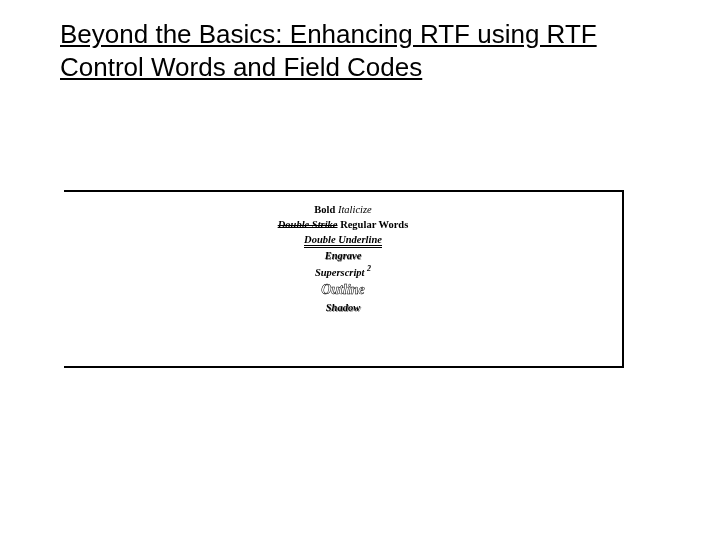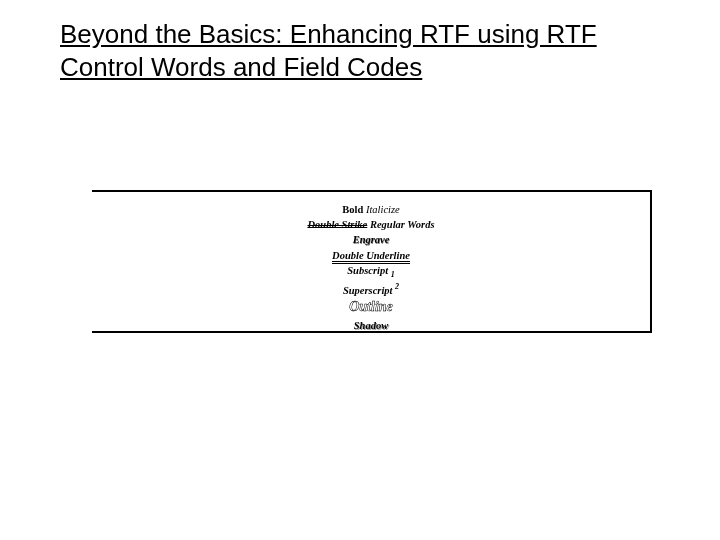--- a/index.html
+++ b/index.html
@@ -14,23 +14,23 @@
       font-size: 26px;
       color: #000;
       padding: 18px 60px 0 60px;
       line-height: 1.25;
       font-weight: normal;
       text-decoration: underline;
     }
     .frame-outer {
       position: absolute;
       top: 190px;
-      left: 92px;
+      left: 64px;
       width: 560px;
-      height: 143px;
+      height: 178px;
       border-top: 2px solid #000;
       border-right: 2px solid #000;
       border-bottom: 2px solid #000;
       background: #fff;
     }
     .content {
       font-family: "Times New Roman", Times, serif;
       font-size: 10.5px;
       text-align: center;
       padding-top: 10px;
@@ -42,21 +42,21 @@
     .italic { font-style: italic; }
     .bullet-before::before { content: "•"; margin-right: 2px; font-size: 11px; }
     .dstrike {
       font-weight: bold;
       font-style: italic;
       text-decoration: line-through;
       text-decoration-style: double;
       text-decoration-thickness: 1px;
       text-align: right;
     }
-    .regular { font-weight: bold; font-style: italic; }
+    .regular { font-weight: bold; }
     .dunder {
       font-weight: bold;
       font-style: italic;
       border-bottom: 3px double #000;
       padding-bottom: 0;
     }
     .engrave {
       font-weight: bold;
       font-style: italic;
       text-shadow: 0.5px 0.5px 0 #888, -0.5px -0.5px 0 #fff;
@@ -95,32 +95,27 @@
       <span class="italic">Italicize</span>
     </div>
 
 
     <div class="row">
       <span class="dstrike">Double Strike</span>
       <span class="regular">Regular Words</span>
     </div>
 
     <div class="row">
-      <span class="engrave">Engrave</span>
-    </div>
-
-    <div class="row">
       <span class="dunder">Double Underline</span>
     </div>
 
     <div class="row">
-      <span class="subsup">Subscript</span>
-      <span> </span>
-      <span class="sub">1</span>
+      <span class="engrave">Engrave</span>
     </div>
+
 
     <div class="row">
       <span class="subsup">Superscript</span>
       <span> </span>
       <span class="sup">2</span>
     </div>
 
     <div class="row">
       <span class="outline">Outline</span>
     </div>

